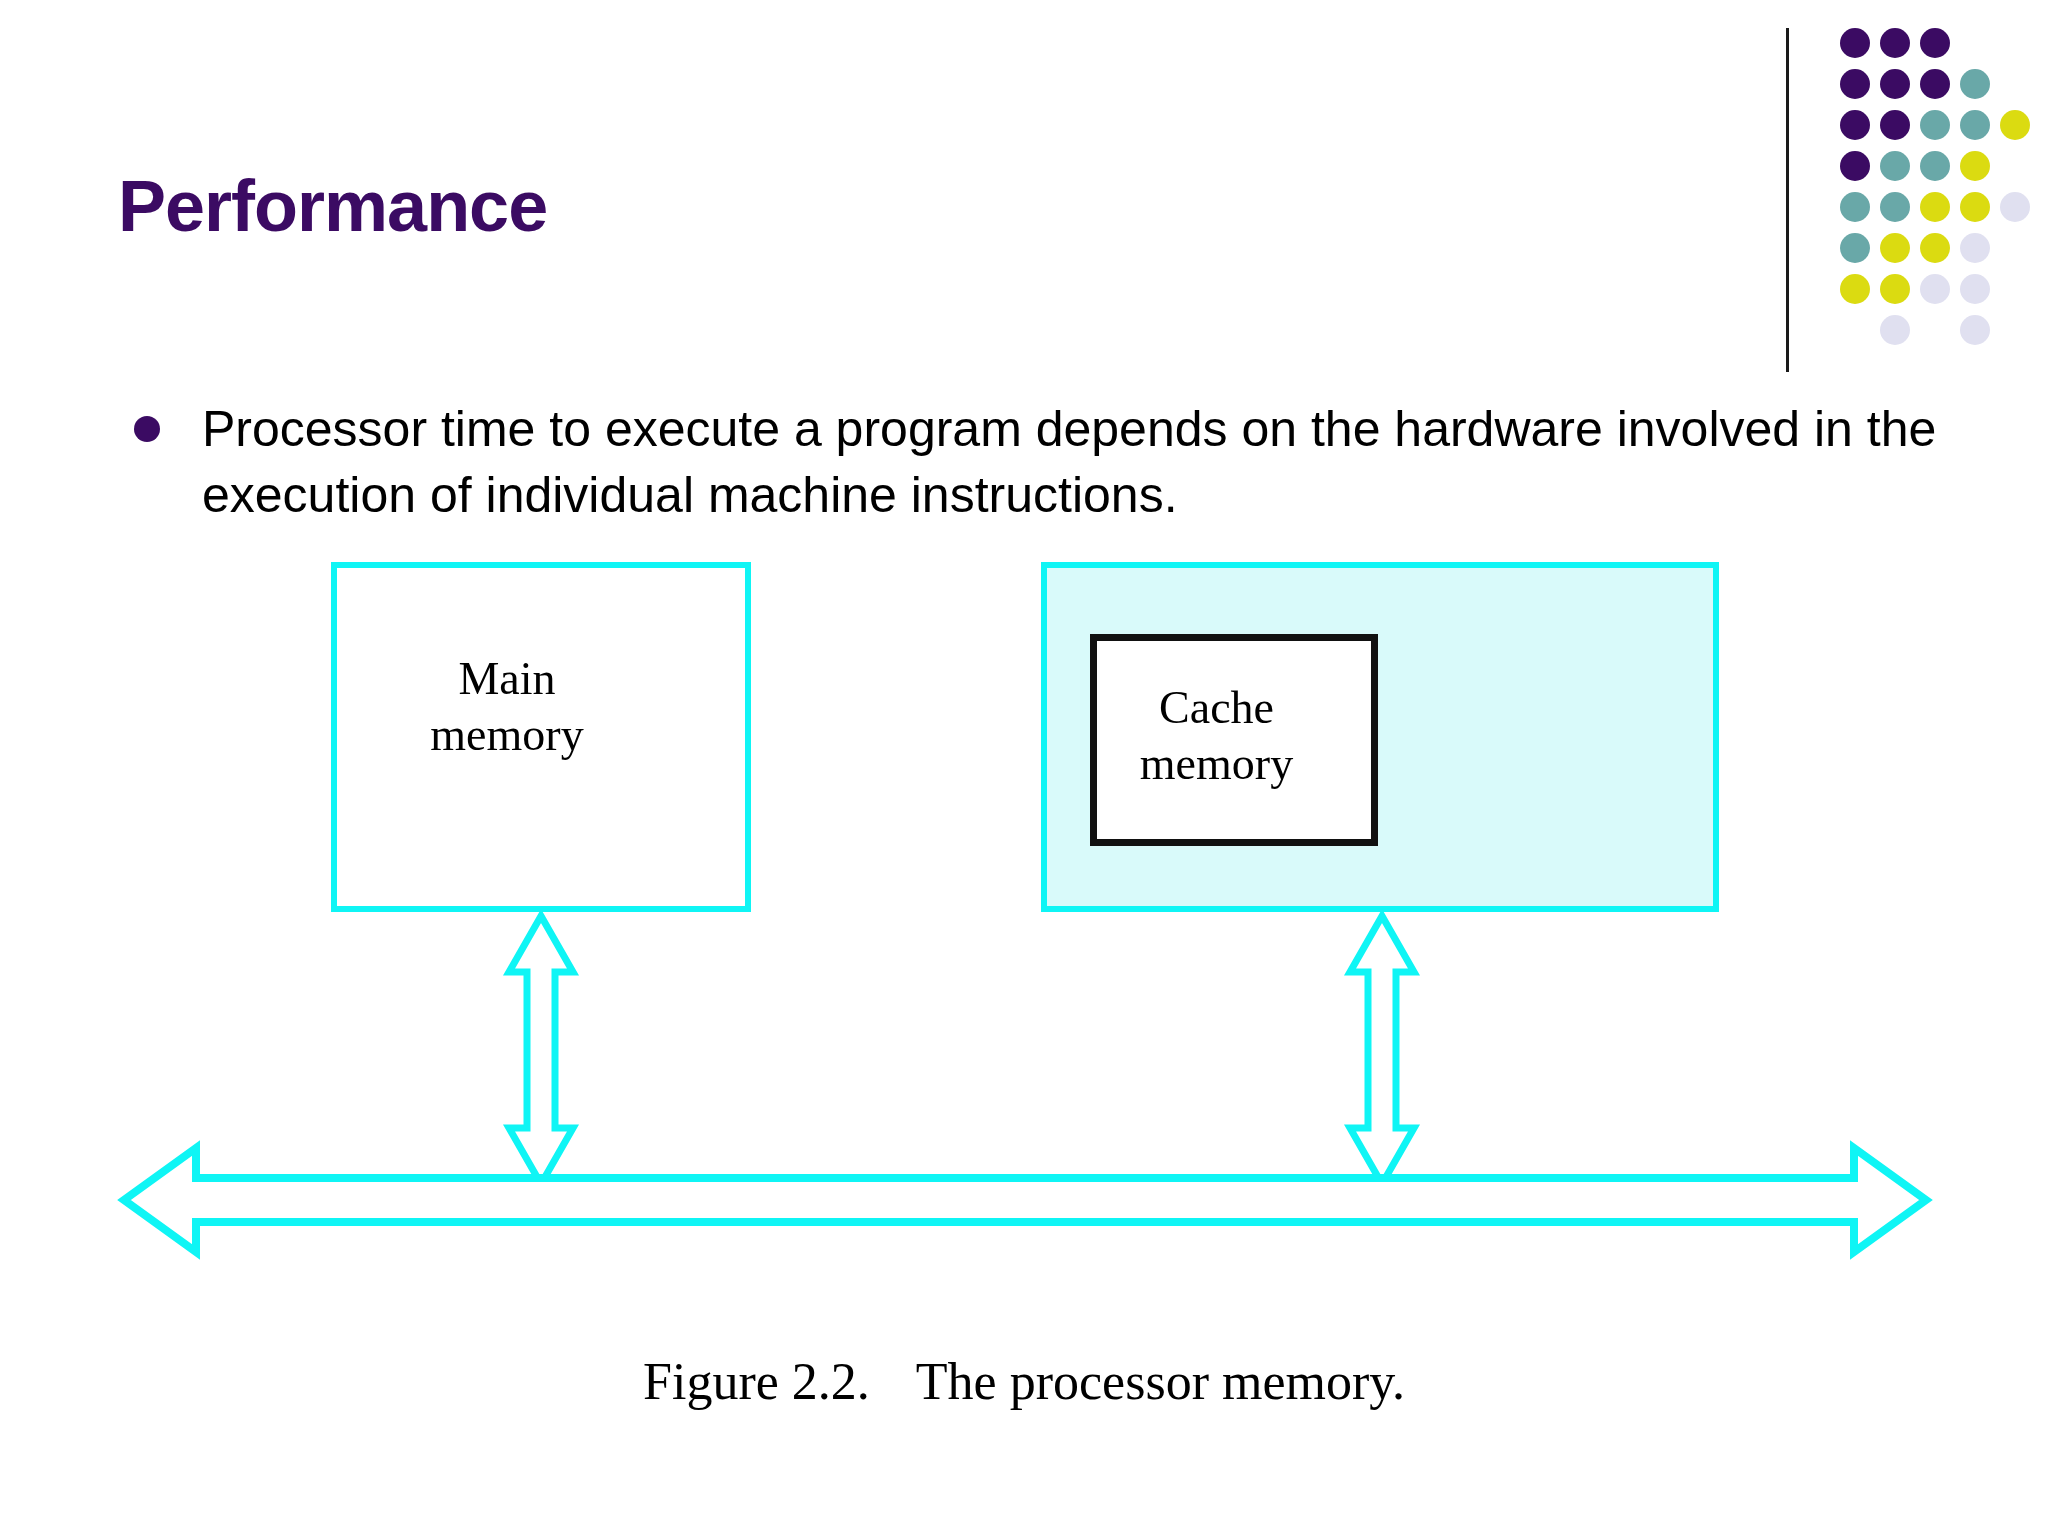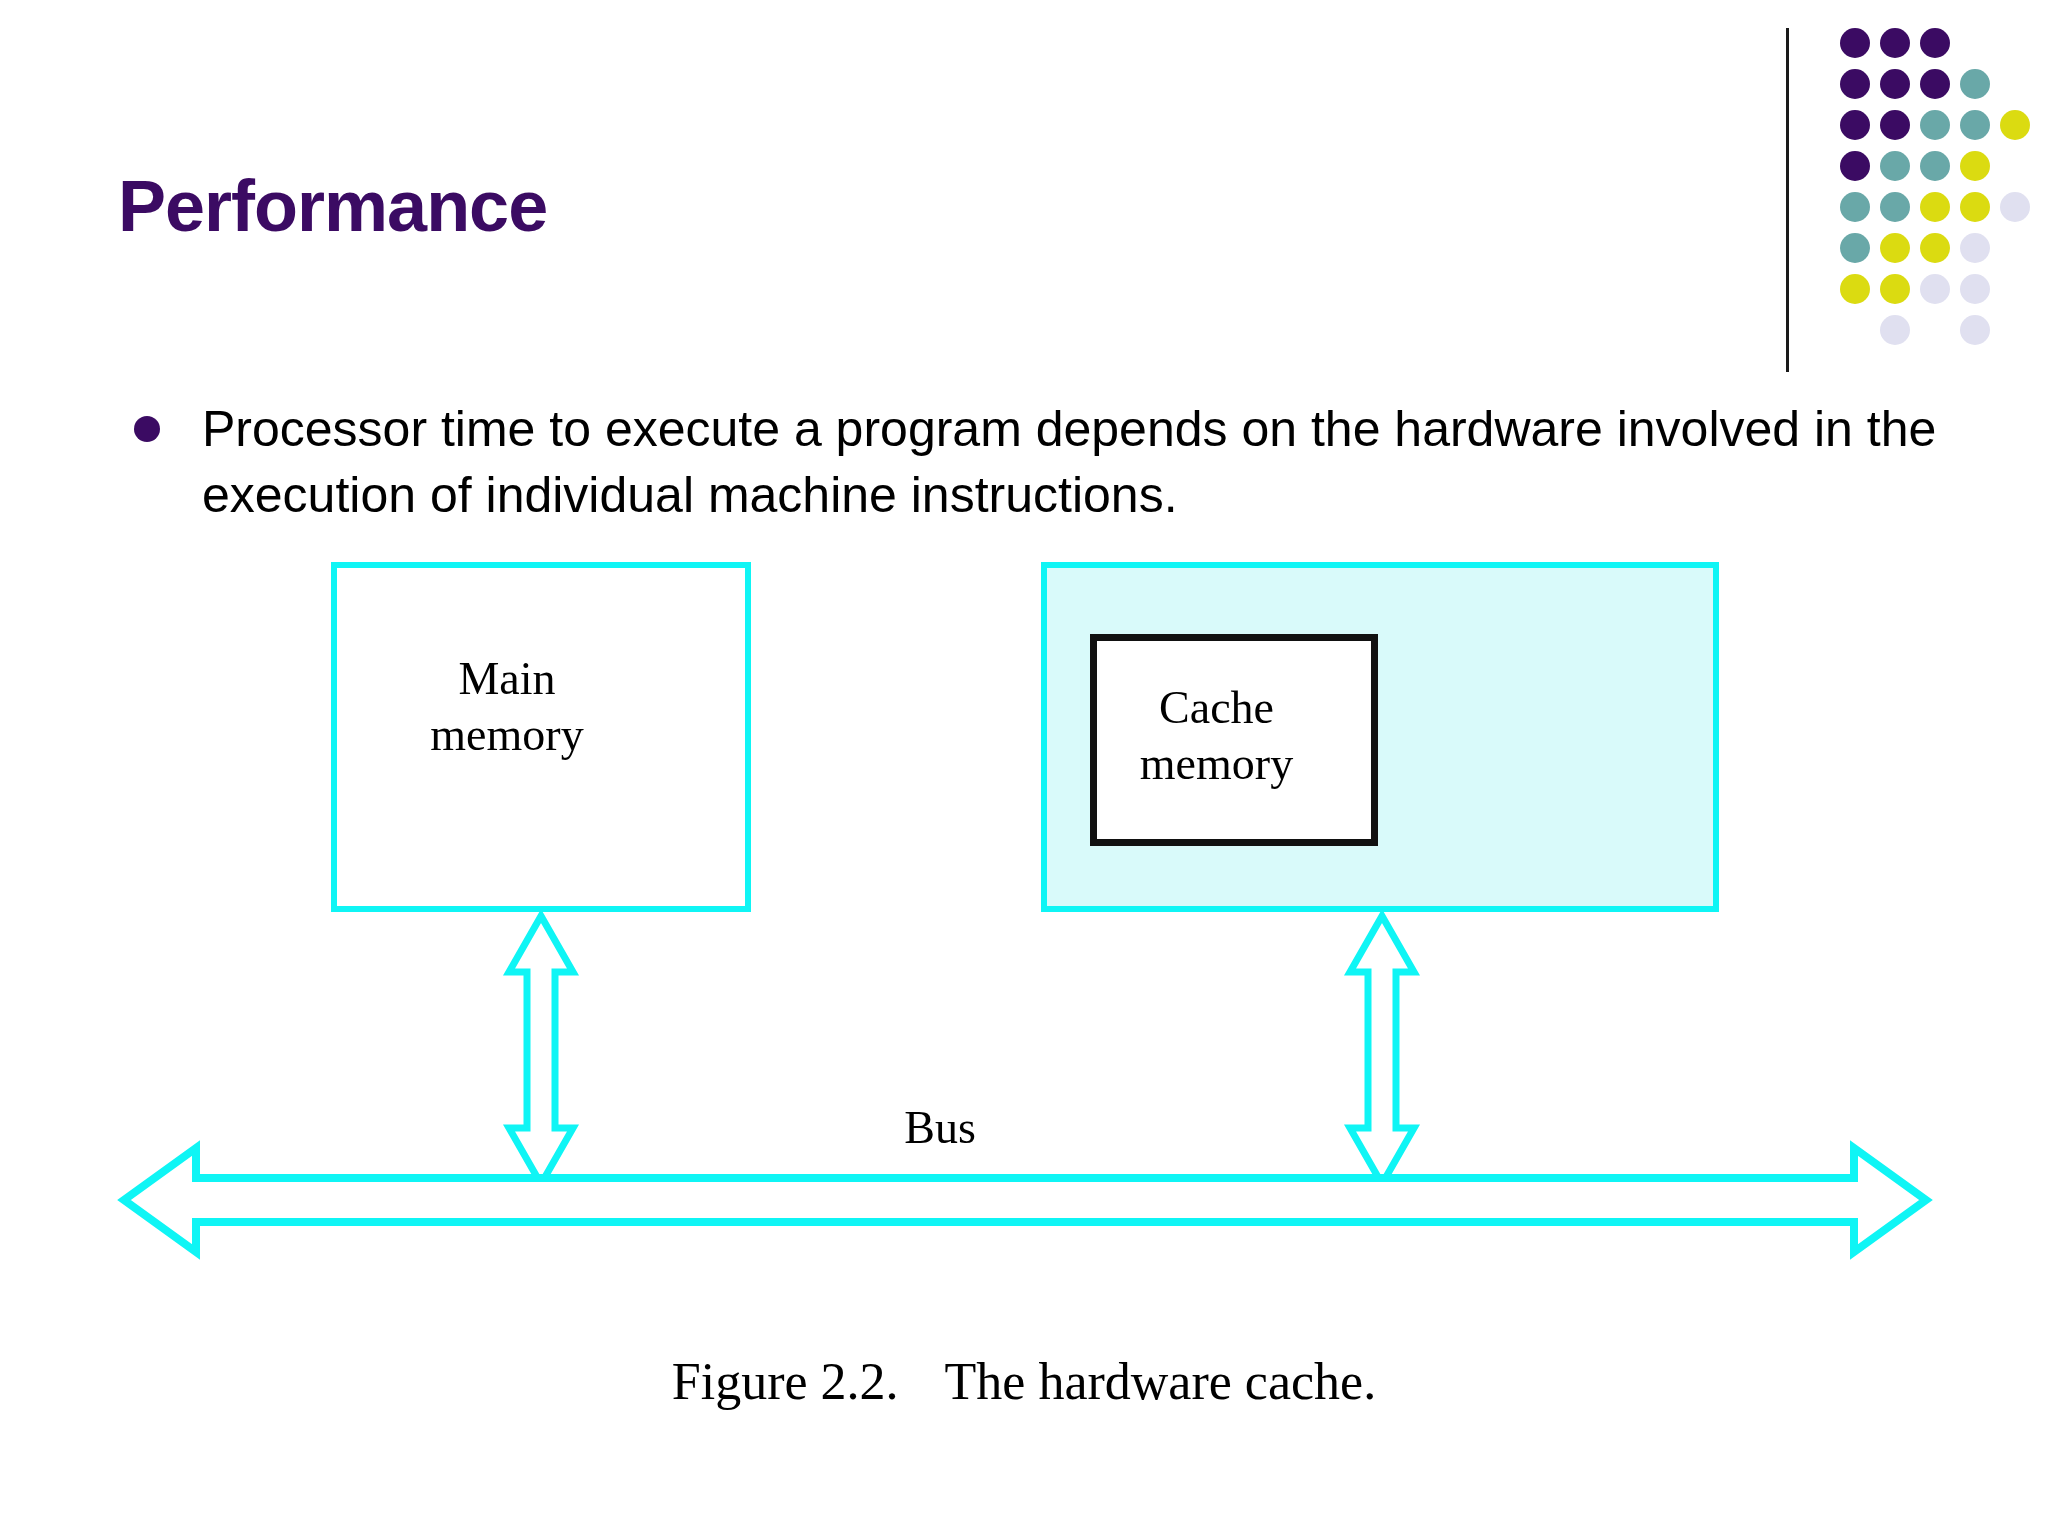--- a/index.html
+++ b/index.html
@@ -224,21 +224,20 @@
     <div class="diag-box" id="box-processor"></div>
     <div class="diag-box" id="box-cache"></div>
 
     <div class="diag-label" id="label-main-memory">Main
 memory</div>
 
     <div class="diag-label" id="label-cache-memory">Cache
 memory</div>
 
 
-    <div class="diag-label" id="label-bus">Bus</div>
 
     <svg class="arrows" viewBox="0 0 2048 1536">
 
       <path d="M 541 916
                L 573 972
                L 555 972
                L 555 1128
                L 573 1128
                L 541 1184
                L 509 1128
@@ -264,16 +263,16 @@
                L 1854 1148
                L 1926 1200
                L 1854 1252
                L 1854 1222
                L 196 1222
                L 196 1252 Z" fill="#ffffff" stroke="#0FF5F5" stroke-width="8" stroke-linejoin="miter"></path>
     </svg>
   </div>
 
   <div id="figure-caption">
-    <span>Figure 2.2.</span><span id="caption-gap"></span><span>The hardware cache.</span>
+    <span>Figure 2.2.</span><span id="caption-gap"></span><span>The processor memory.</span>
   </div>
 
 </div>
 
 </body></html>

